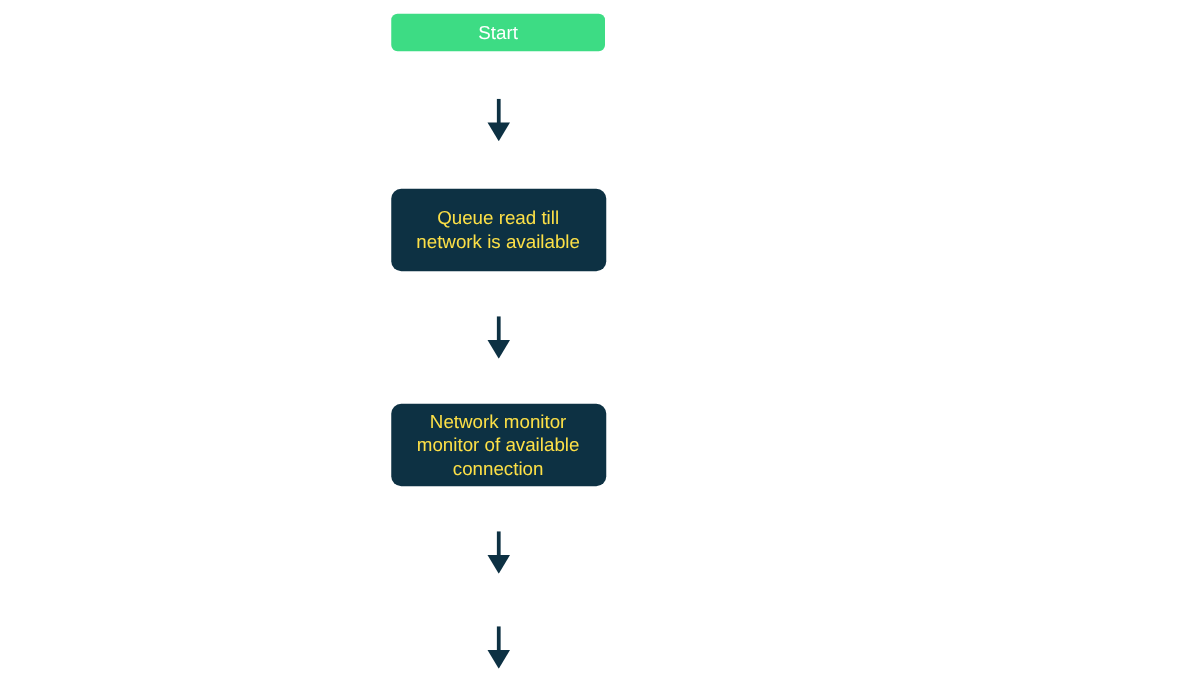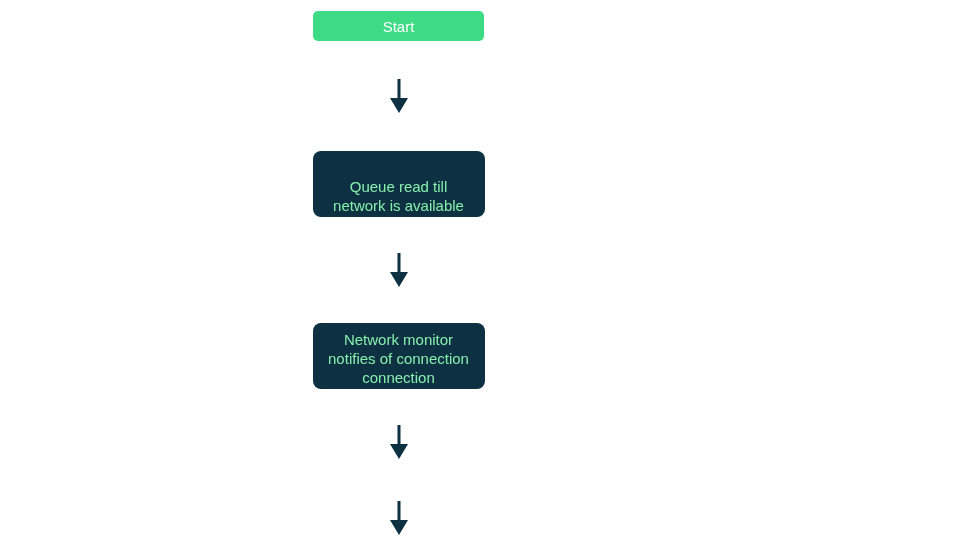--- a/index.html
+++ b/index.html
@@ -42,24 +42,23 @@
     width: 171px;
     height: 30px;
     background: #3ddc84;
     color: #ffffff;
     border-radius: 5px;
   }
   .node-process {
     width: 172px;
     height: 66px;
     background: #0d3143;
-    color: #86efac;
+    color: #fde047;
     border-radius: 8px;
     padding: 2px 6px;
-    align-items: flex-end;
   }
   .node-end {
     width: 196px;
     height: 86px;
     background: #4c1d95;
     color: #f86734;
     border: 3px solid #f86734;
     border-radius: 0;
   }
   .arrow {
@@ -90,21 +89,21 @@
 network is available</span>
     </div>
 
     <svg class="arrow" width="20" height="34" viewBox="0 0 20 34">
       <rect x="8.5" y="0" width="3" height="20" fill="#0d3143"></rect>
       <polygon points="1,19 19,19 10,34" fill="#0d3143"></polygon>
     </svg>
 
     <div class="node node-process">
       <span class="node-label">Network monitor
-notifies of connection
+monitor of available
 connection</span>
     </div>
 
     <svg class="arrow" width="20" height="34" viewBox="0 0 20 34">
       <rect x="8.5" y="0" width="3" height="20" fill="#0d3143"></rect>
       <polygon points="1,19 19,19 10,34" fill="#0d3143"></polygon>
     </svg>
 
 
     <svg class="arrow" width="20" height="34" viewBox="0 0 20 34">

